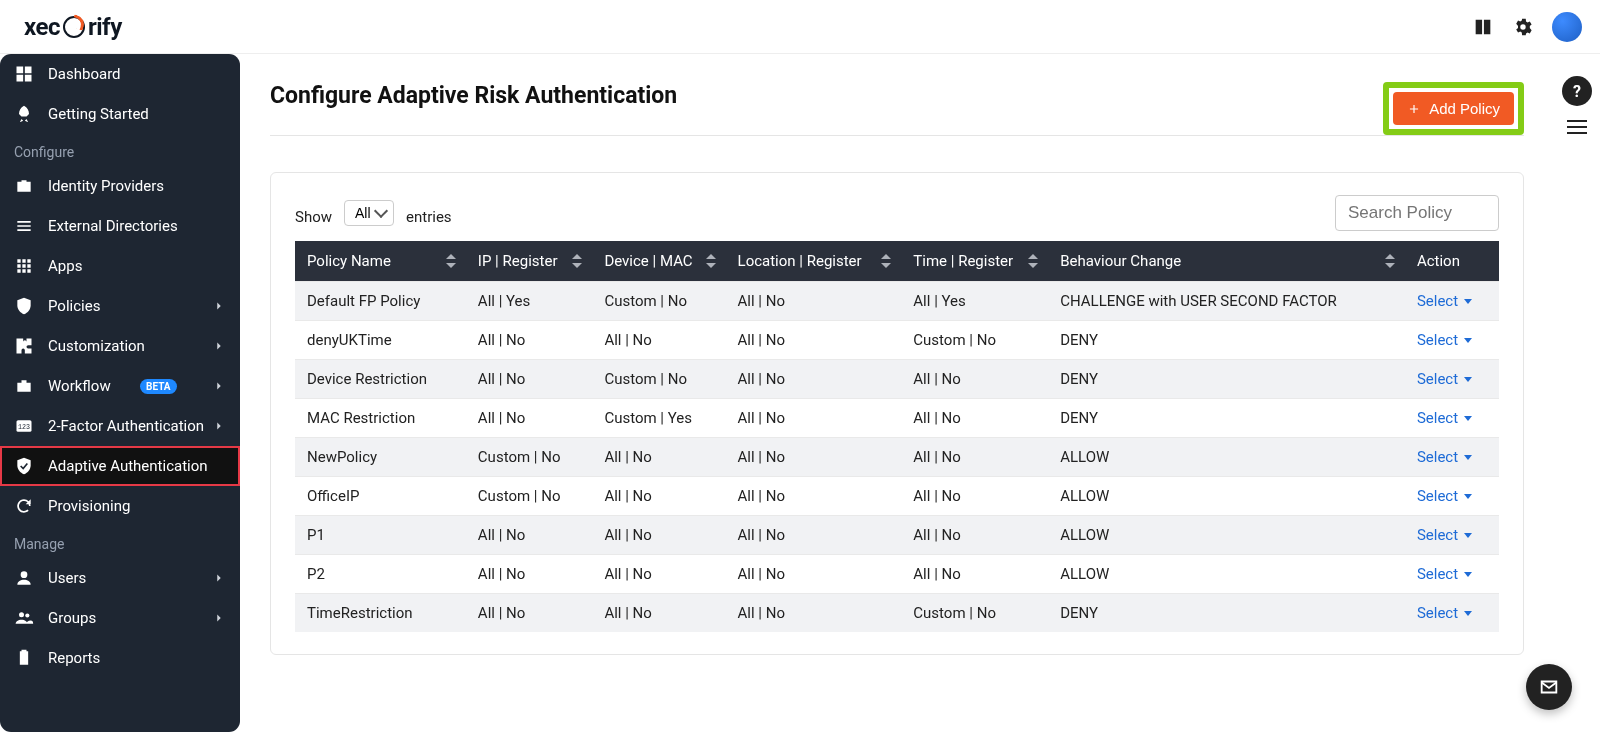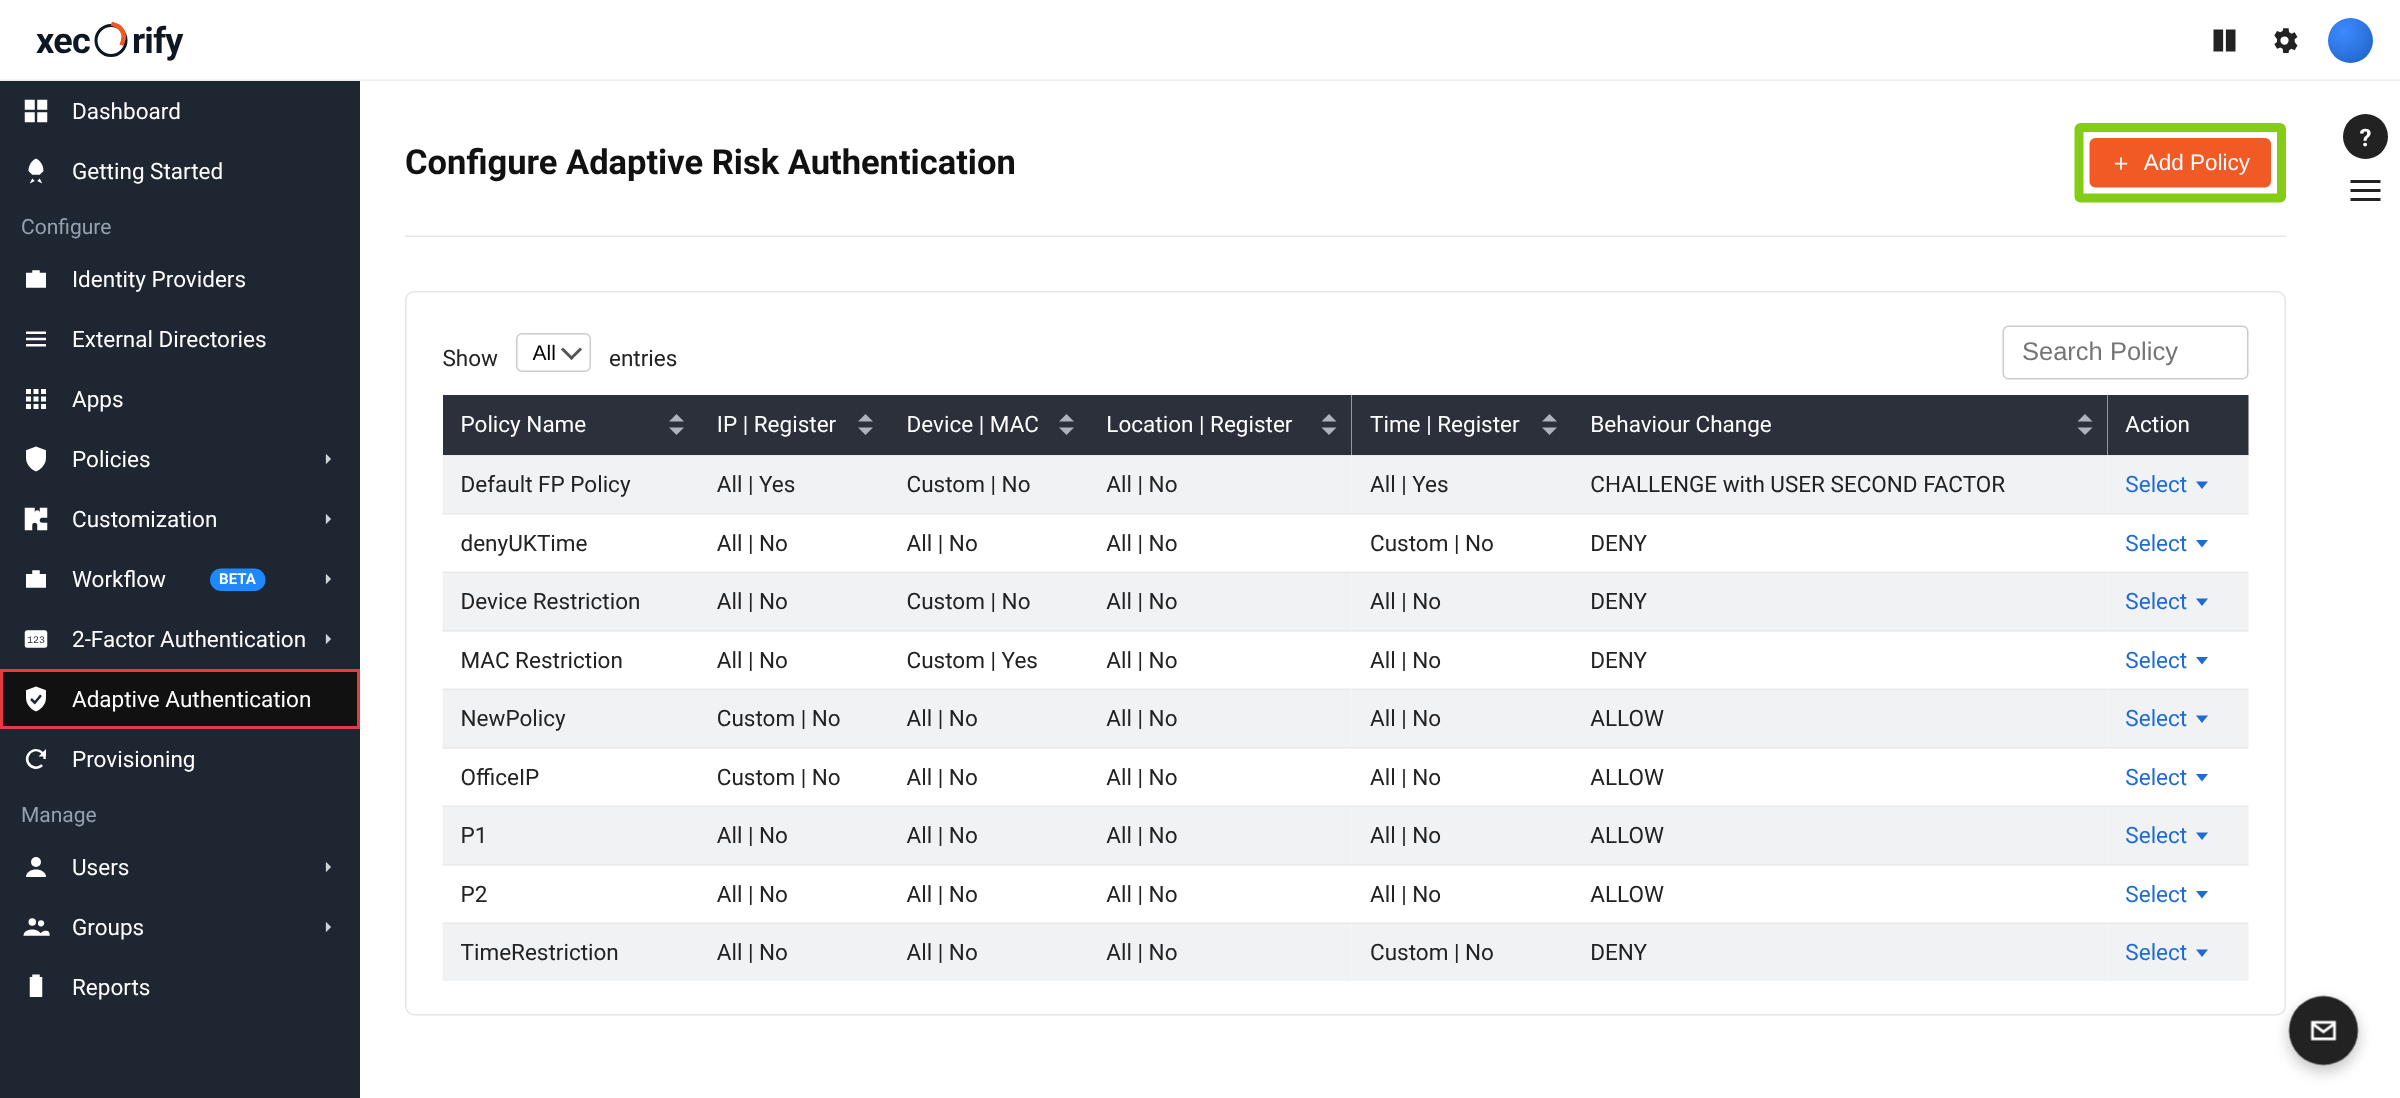--- a/index.html
+++ b/index.html
@@ -8,37 +8,37 @@
   .topbar { height: 54px; display: flex; align-items: center; justify-content: space-between; padding: 0 18px 0 24px; border-bottom: 1px solid #eee; background:#fff; }
   .logo { display:flex; align-items:center; font-size: 24px; font-weight: 700; color:#0f1722; letter-spacing:-0.5px;}
   .logo .ring { width:22px; height:22px; border:2px solid #0f1722; border-radius:50%; position:relative; margin:0 3px; }
   .logo .ring::after { content:""; position:absolute; right:-2px; top:-2px; width:10px; height:10px; border-top:3px solid #f15a24; border-right:3px solid #f15a24; border-radius:0 10px 0 0; transform:rotate(20deg); }
   .topbar-right { display:flex; align-items:center; gap:18px; }
   .topbar-icon { width:22px; height:22px; fill:#222; cursor:pointer; }
   .avatar { width:30px; height:30px; border-radius:50%; background: radial-gradient(circle at 35% 30%, #3d8bff, #1e5fc4); cursor:pointer; }
 
   .main-wrap { display:flex; height: calc(732px - 54px); }
 
-  .sidebar { width: 240px; background:#1e2632; color:#fff; overflow-y:auto; position:relative; }
+  .sidebar { width: 240px; background:#1e2632; color:#fff; overflow-y:auto; position:relative;border-radius:11px; }
   .sidebar::-webkit-scrollbar{width:6px;} .sidebar::-webkit-scrollbar-thumb{background:#3a4350;border-radius:3px;}
   .nav-item { display:flex; align-items:center; padding: 10px 14px; color:#fff; font-size:15px; cursor:pointer; position:relative; }
   .nav-item .nav-icon { width:20px; height:20px; margin-right:14px; flex-shrink:0; fill:#fff; display:flex; align-items:flex-end; justify-content:center;font-family:Liberation Mono, monospace;}
   .nav-item .chev { margin-left:auto; width:14px; height:14px; fill:#cfd3da; }
   .nav-section { padding:10px 14px 6px; color:#96a0b0; font-size:14px; }
   .nav-item.active { background:#111; border:2px solid #e63946; padding:8px 12px; }
   .beta { background:#1e88ff; color:#fff; font-size:10px; font-weight:700; padding:2px 6px; border-radius:10px; margin-left:auto; margin-right:6px;}
 
   .content { flex:1; background:#fff; display:flex; position:relative; }
   .content-inner { flex:1; padding: 28px 30px 0 30px; overflow-y:auto; }
   .content-rail { width:46px; background:#fff; display:flex; flex-direction:column; align-items:center; gap:14px; padding-top:22px; }
   .rail-help { width:30px; height:30px; border-radius:50%; background:#222; color:#fff; display:flex;align-items:center;justify-content:center; font-weight:700; font-size:16px; cursor:pointer;}
   .rail-menu { width:20px; height:14px; cursor:pointer; display:flex; flex-direction:column; justify-content:space-between;}
   .rail-menu span{height:2px; background:#222;}
 
-  .page-header { display:flex; align-items:center; justify-content:space-between; padding-bottom:22px; border-bottom:1px solid #e5e5e5; }
+  .page-header { display:flex; justify-content:space-between; border-bottom:1px solid #e5e5e5; }
   .page-title { font-size:23px; font-weight:700; color:#111; }
   .add-btn-wrap { border:6px solid #84cc16; padding:4px; border-radius:4px; }
   .add-btn { background:#f15a24; color:#fff; border:none; padding:8px 14px; font-size:15px; border-radius:4px; cursor:pointer; display:flex; align-items:center; gap:8px;}
   .add-btn svg{width:14px;height:14px;fill:#fff;}
 
   .card { border:1px solid #e5e5e5; border-radius:6px; padding:22px 24px; margin-top:36px; }
   .table-top { display:flex; align-items:center; justify-content:space-between; margin-bottom:10px; }
   .show-entries { font-size:15px; color:#222; display:flex; align-items:flex-end; gap:12px;}
   .show-select { border:1px solid #ccc; padding:4px 22px 4px 10px; border-radius:4px; font-size:14px; appearance:none; background:#fff; position:relative;}
   .select-wrap{position:relative;display:inline-block;}

